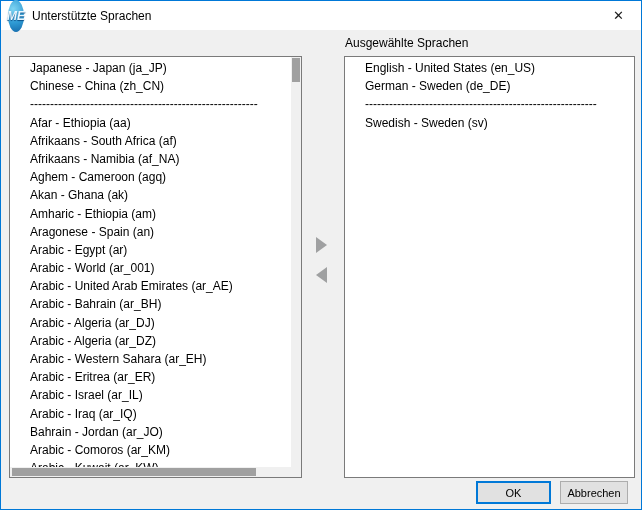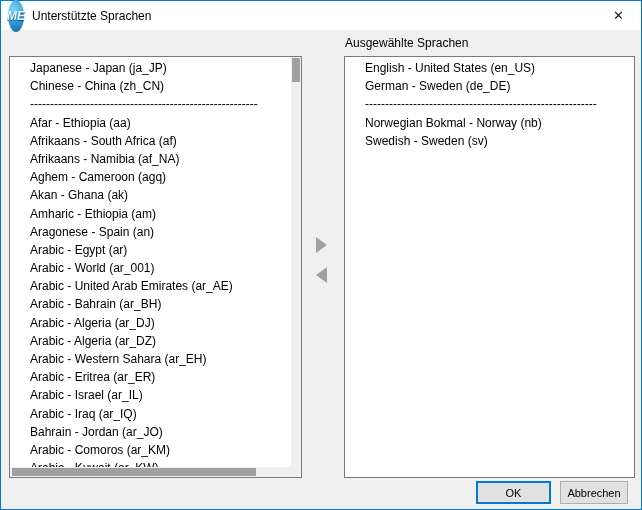--- a/index.html
+++ b/index.html
@@ -139,21 +139,20 @@
     </div>
     <div class="corner"></div>
   </div>
 
   <div class="listbox list-right">
     <div class="viewport full">
 
     <div class="item">English - United States (en_US)</div>
         <div class="item">German - Sweden (de_DE)</div>
         <div class="item">----------------------------------------------------------</div>
-        <div class="item">Norwegian Bokmal - Norway (nb)</div>
         <div class="item">Swedish - Sweden (sv)</div>
       </div>
   </div>
 
   <div class="arrow arrow-right"></div>
   <div class="arrow arrow-left"></div>
 
   <button class="btn btn-ok">OK</button>
   <button class="btn btn-cancel">Abbrechen</button>
 

